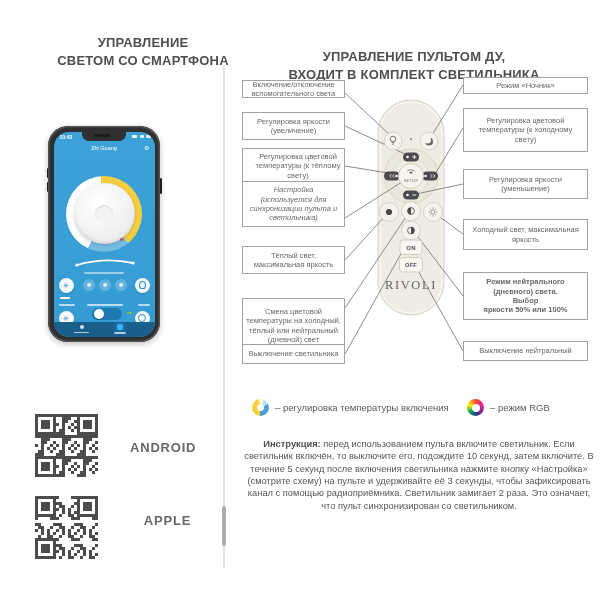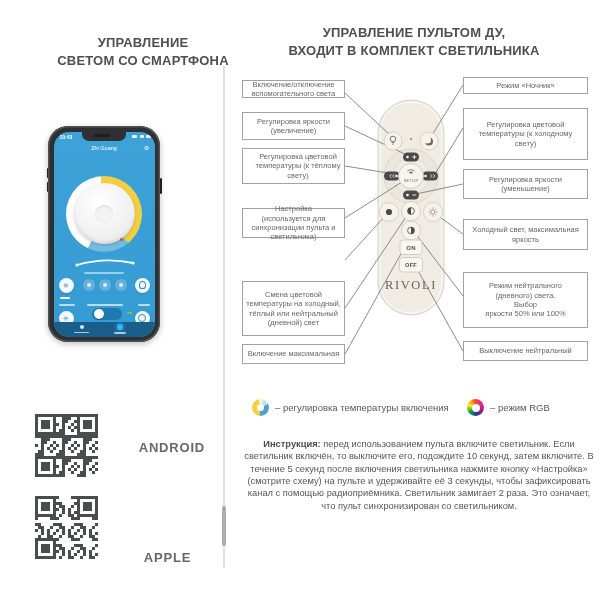--- a/index.html
+++ b/index.html
@@ -303,21 +303,21 @@
       <rect x="45" y="57" width="3" height="3" fill="#4B4C4E"></rect>
       <rect x="48" y="57" width="3" height="3" fill="#4B4C4E"></rect>
       <rect x="57" y="57" width="3" height="3" fill="#4B4C4E"></rect>
       <rect x="21" y="60" width="3" height="3" fill="#4B4C4E"></rect>
       <rect x="24" y="60" width="3" height="3" fill="#4B4C4E"></rect>
       <rect x="27" y="60" width="3" height="3" fill="#4B4C4E"></rect>
       <rect x="42" y="60" width="3" height="3" fill="#4B4C4E"></rect>
       <rect x="45" y="60" width="3" height="3" fill="#4B4C4E"></rect>
       <rect x="48" y="60" width="3" height="3" fill="#4B4C4E"></rect>
     </svg>
-  <div class="abs qr-label" style="left:130px;top:440px;width:75px;text-align:right;">ANDROID</div>
+  <div class="abs qr-label" style="left:130px;top:440px;width:75px;text-align:left;">ANDROID</div>
 
   <svg id="qr-apple" class="abs" style="left:35px;top:496px;" width="63" height="63">
       <rect x="0" y="0" width="21" height="21" fill="#4B4C4E"></rect>
       <rect x="3" y="3" width="15" height="15" fill="#fff"></rect>
       <rect x="6" y="6" width="9" height="9" fill="#4B4C4E"></rect>
       <rect x="42" y="0" width="21" height="21" fill="#4B4C4E"></rect>
       <rect x="45" y="3" width="15" height="15" fill="#fff"></rect>
       <rect x="48" y="6" width="9" height="9" fill="#4B4C4E"></rect>
       <rect x="0" y="42" width="21" height="21" fill="#4B4C4E"></rect>
       <rect x="3" y="45" width="15" height="15" fill="#fff"></rect>
@@ -424,41 +424,42 @@
       <rect x="48" y="57" width="3" height="3" fill="#4B4C4E"></rect>
       <rect x="54" y="57" width="3" height="3" fill="#4B4C4E"></rect>
       <rect x="60" y="57" width="3" height="3" fill="#4B4C4E"></rect>
       <rect x="24" y="60" width="3" height="3" fill="#4B4C4E"></rect>
       <rect x="33" y="60" width="3" height="3" fill="#4B4C4E"></rect>
       <rect x="36" y="60" width="3" height="3" fill="#4B4C4E"></rect>
       <rect x="45" y="60" width="3" height="3" fill="#4B4C4E"></rect>
       <rect x="54" y="60" width="3" height="3" fill="#4B4C4E"></rect>
       <rect x="57" y="60" width="3" height="3" fill="#4B4C4E"></rect>
     </svg>
-  <div class="abs qr-label" style="left:130px;top:550px;width:75px;text-align:center;">APPLE</div>
+  <div class="abs qr-label" style="left:130px;top:513px;width:75px;text-align:center;">APPLE</div>
 
   <div class="abs divider"></div>
   <div class="abs scroll-thumb"></div>
 
-  <div class="abs panel-title" style="left:228px;top:24px;width:372px;">УПРАВЛЕНИЕ ПУЛЬТОМ ДУ,
+  <div class="abs panel-title" style="left:228px;top:48px;width:372px;">УПРАВЛЕНИЕ ПУЛЬТОМ ДУ,
 ВХОДИТ В КОМПЛЕКТ СВЕТИЛЬНИКА</div>
 
   <div class="callout co-l" style="top:80px;height:18px;"><span>Включение/отключение вспомогательного света</span></div>
   <div class="callout co-l" style="top:112px;height:28px;"><span>Регулировка яркости (увеличение)</span></div>
   <div class="callout co-l" style="top:148px;height:36px;padding-left:12px;"><span>Регулировка цветовой температуры (к тёплому свету)</span></div>
-  <div class="callout co-l" style="top:208px;height:30px;"><span>Настройка
+  <div class="callout co-l" style="top:181px;height:46px;font-style:italic;"><span>Настройка
 (используется для синхронизации пульта и светильника)</span></div>
-  <div class="callout co-l" style="top:281px;height:55px;"><span>Смена цветовой температуры на холодный, тёплый или нейтральный (дневной) свет</span></div>
-  <div class="callout co-l" style="top:344px;height:20px;"><span>Включение максимальная</span></div>
+  <div class="callout co-l" style="top:246px;height:28px;"><span>Тёплый свет, максимальная яркость</span></div>
+  <div class="callout co-l" style="top:298px;height:55px;"><span>Смена цветовой температуры на холодный, тёплый или нейтральный (дневной) свет</span></div>
+  <div class="callout co-l" style="top:344px;height:20px;"><span>Выключение светильника</span></div>
 
   <div class="callout co-r" style="top:77px;height:17px;"><span>Режим «Ночник»</span></div>
-  <div class="callout co-r" style="top:108px;height:52px;"><span>Регулировка цветовой температуры (к холодному свету)</span></div>
+  <div class="callout co-r" style="top:108px;height:44px;"><span>Регулировка цветовой температуры (к холодному свету)</span></div>
   <div class="callout co-r" style="top:219px;height:31px;"><span>Холодный свет, максимальная яркость</span></div>
   <div class="callout co-r" style="top:169px;height:30px;"><span>Регулировка яркости (уменьшение)</span></div>
-  <div class="callout co-r" style="top:272px;height:56px;"><span>Режим нейтрального
+  <div class="callout co-r" style="top:272px;height:48px;font-weight:bold;"><span>Режим нейтрального
 (дневного) света.
 Выбор
 яркости 50% или 100%</span></div>
   <div class="callout co-r" style="top:341px;height:20px;"><span>Выключение нейтральный</span></div>
 
   <svg class="abs" style="left:0;top:0;" width="600" height="600">
 
     <g>
       <rect x="378" y="100" width="66" height="215" rx="33" fill="#F0ECE4" stroke="#D8D2C5" stroke-width="1"></rect>
       <rect x="380" y="102" width="62" height="211" rx="31" fill="none" stroke="rgba(255,255,255,.7)" stroke-width="1"></rect>

